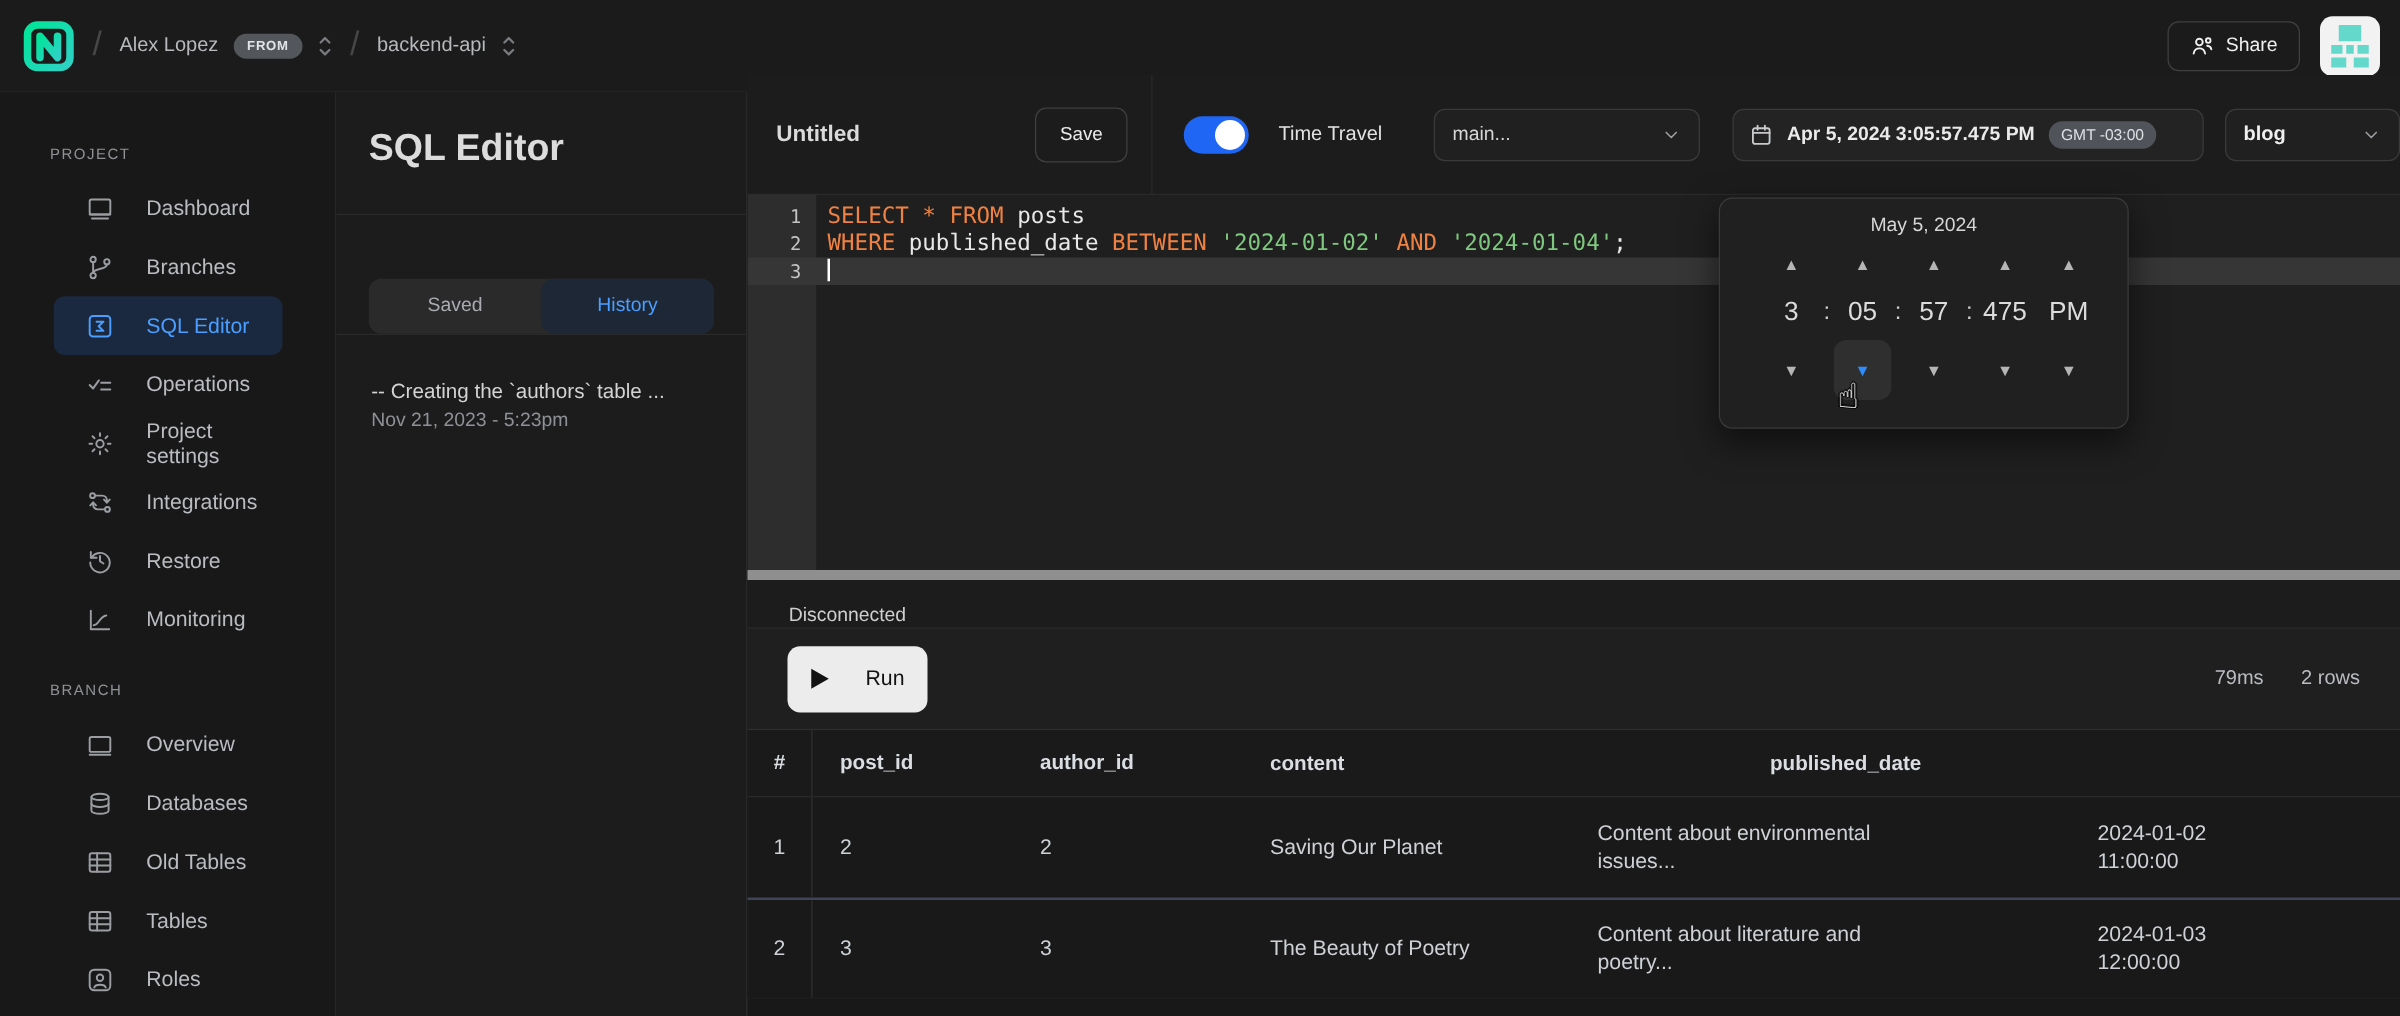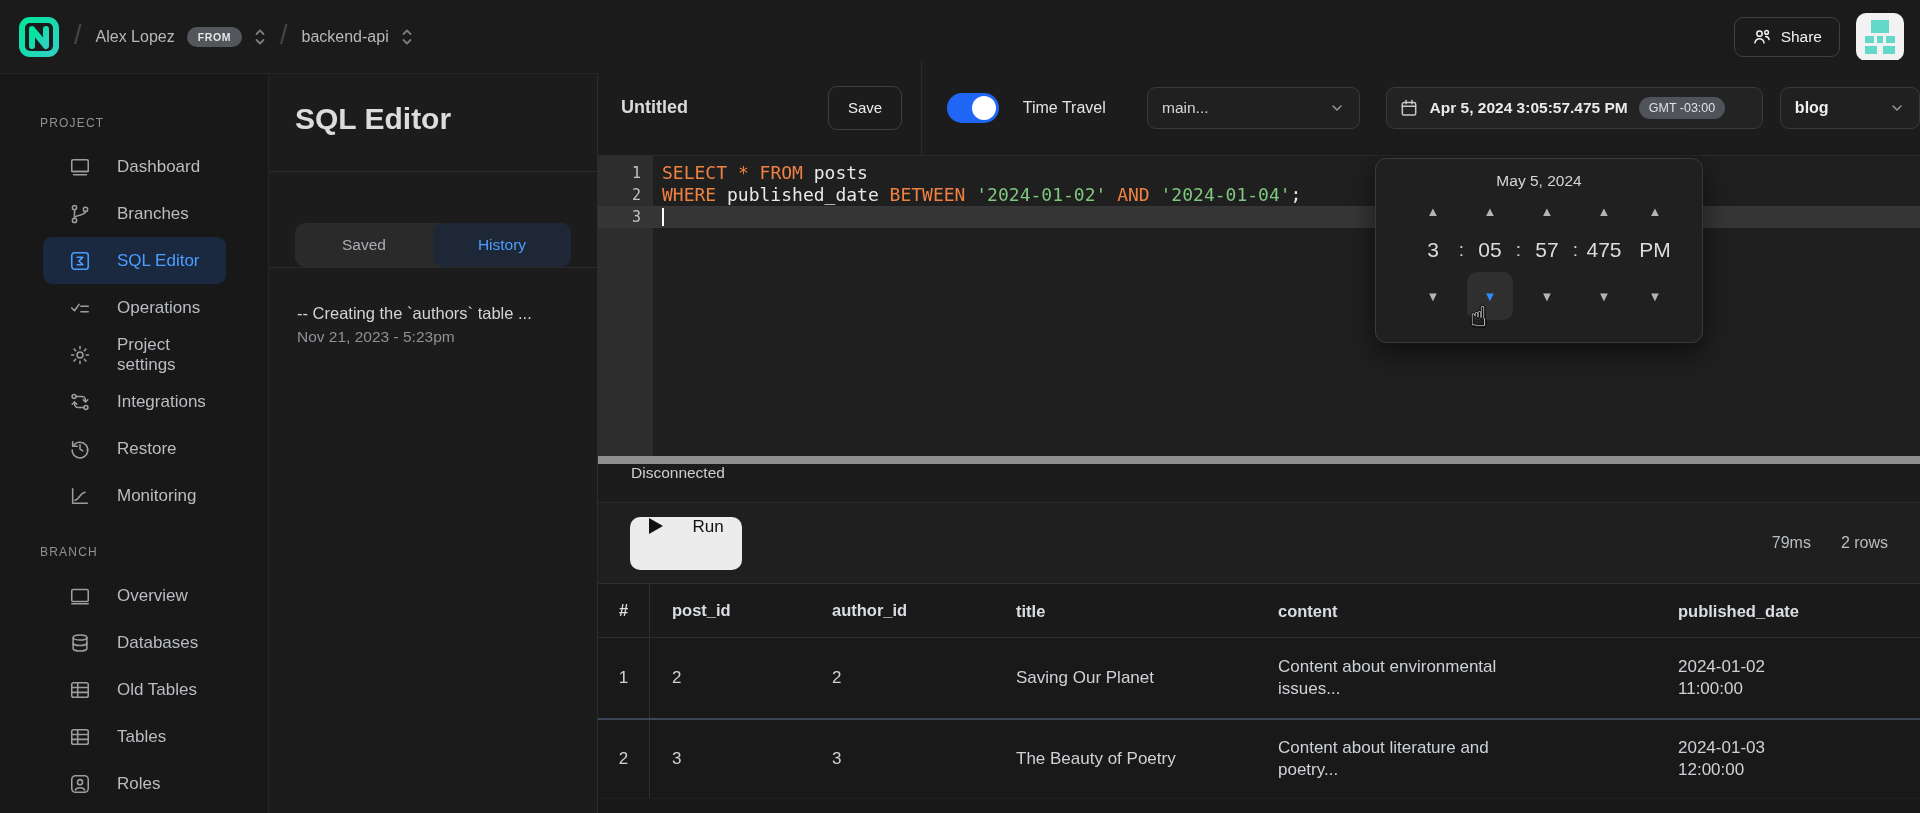--- a/index.html
+++ b/index.html
@@ -80,25 +80,25 @@
   .gutter-strip{position:absolute;left:0;top:0;width:55px;height:100%;background:#2d2d2d}
   .code-rows{position:relative;padding-top:6px;font-family:"DejaVu Sans Mono","Liberation Mono",monospace}
   .crow{display:flex;height:22px;line-height:22px}
   .crow.current{background:#363636}
   .gut{width:55px;flex:0 0 55px;text-align:right;padding-right:12px;color:#c3c3c3;font-size:15px}
   .cline{white-space:pre;font-size:18px;color:#e8e8e8;padding-left:9px}
   .tok-kw{color:var(--kw)} .tok-str{color:var(--str)} .tok-pl{color:#e8e8e8}
   .caret{display:inline-block;width:2px;height:18px;background:#fff;vertical-align:middle;transform:translateY(-1px)}
 
   .resize-handle{height:8px;background:var(--handle);cursor:row-resize}
-  .statusbar{height:39px;border-bottom:1px solid var(--border);display:flex;align-items:flex-start;
+  .statusbar{height:39px;border-bottom:1px solid var(--border);display:flex;align-items:flex-end;
     padding-left:33px;color:#cfcfcf;font-size:15.5px;background:#1c1c1c}
   .run-row{height:80px;display:flex;align-items:center}
   .run-btn{margin-left:32px;width:112px;height:53px;border:none;border-radius:10px;background:#ececec;
-    color:#121212;font-size:17px;display:flex;align-items:flex-start;justify-content:center;gap:28px;cursor:pointer}
+    color:#121212;font-size:17px;display:flex;align-items:center;justify-content:center;gap:28px;cursor:pointer}
   .run-stats{margin-left:auto;display:flex;gap:30px;padding-right:32px;color:#b9bdc1;font-size:16px}
 
   
   .res-head{height:55px;display:flex;align-items:center;border-top:1px solid #2f2f2f;
     border-bottom:1px solid #2f2f2f;background:#1a1a1a;font-weight:bold;font-size:16.5px;color:#dadee2}
   .res-row{height:80px;display:flex;align-items:center;font-size:17px;color:#ced2d6;background:#191919}
   .res-row + .res-row{border-top:2px solid #3c4657}
   .c{height:100%;display:flex;align-items:center}
   .c0{width:52px;flex:0 0 52px;justify-content:center;border-right:1px solid #2f2f2f}
   .c1{width:160px;flex:0 0 160px;padding-left:22px}
@@ -429,23 +429,20 @@
   <div class="res-head" id="res-head">
       <div class="c c0">
         <div class="inner">#</div>
       </div>
       <div class="c c1">
         <div class="inner">post_id</div>
       </div>
       <div class="c c2">
         <div class="inner">author_id</div>
       </div>
-      <div class="c c3">
-        <div class="inner">title</div>
-      </div>
       <div class="c c4">
         <div class="inner">content</div>
       </div>
       <div class="c c5">
         <div class="inner">published_date</div>
       </div>
     </div>
   <div id="res-body">
       <div class="res-row">
         <div class="c c0">

